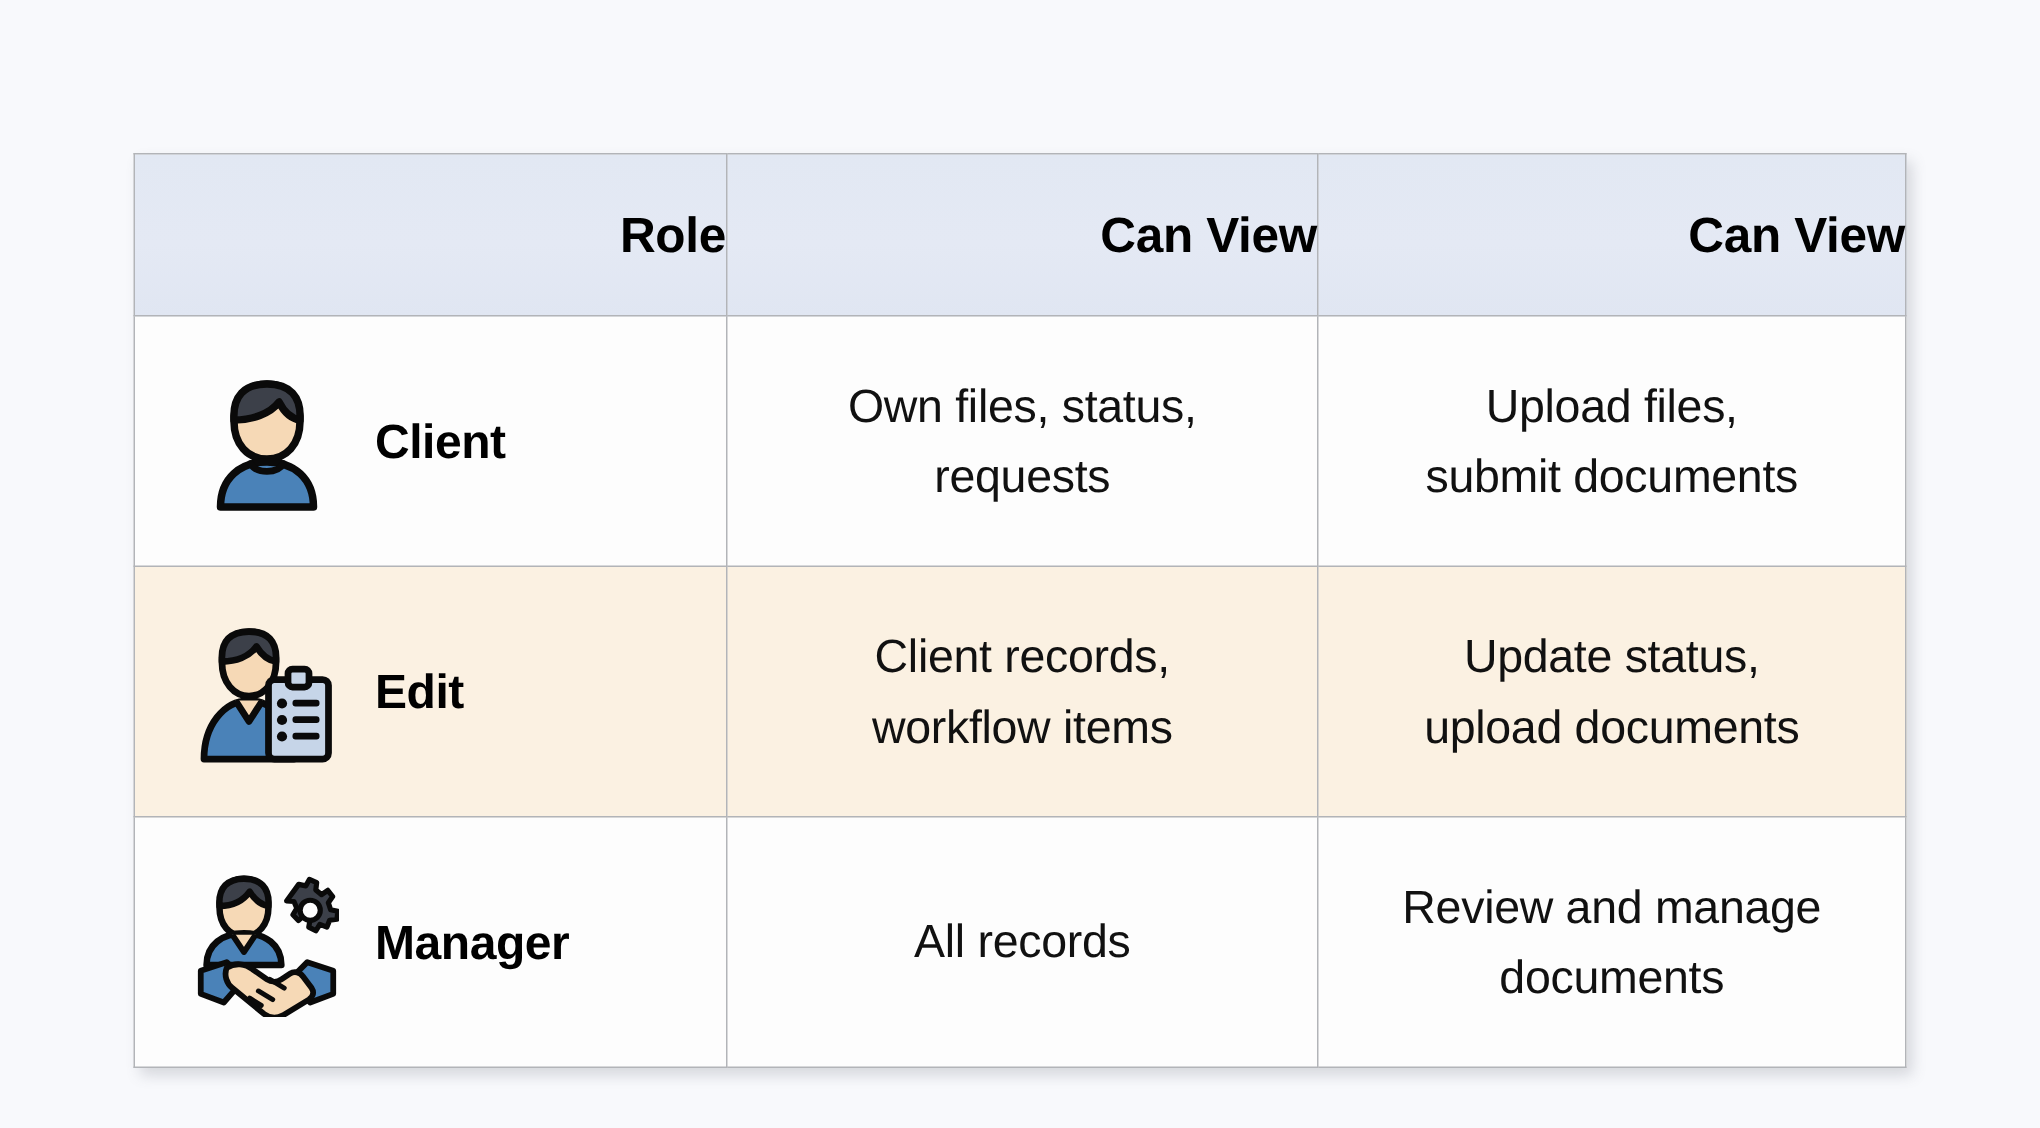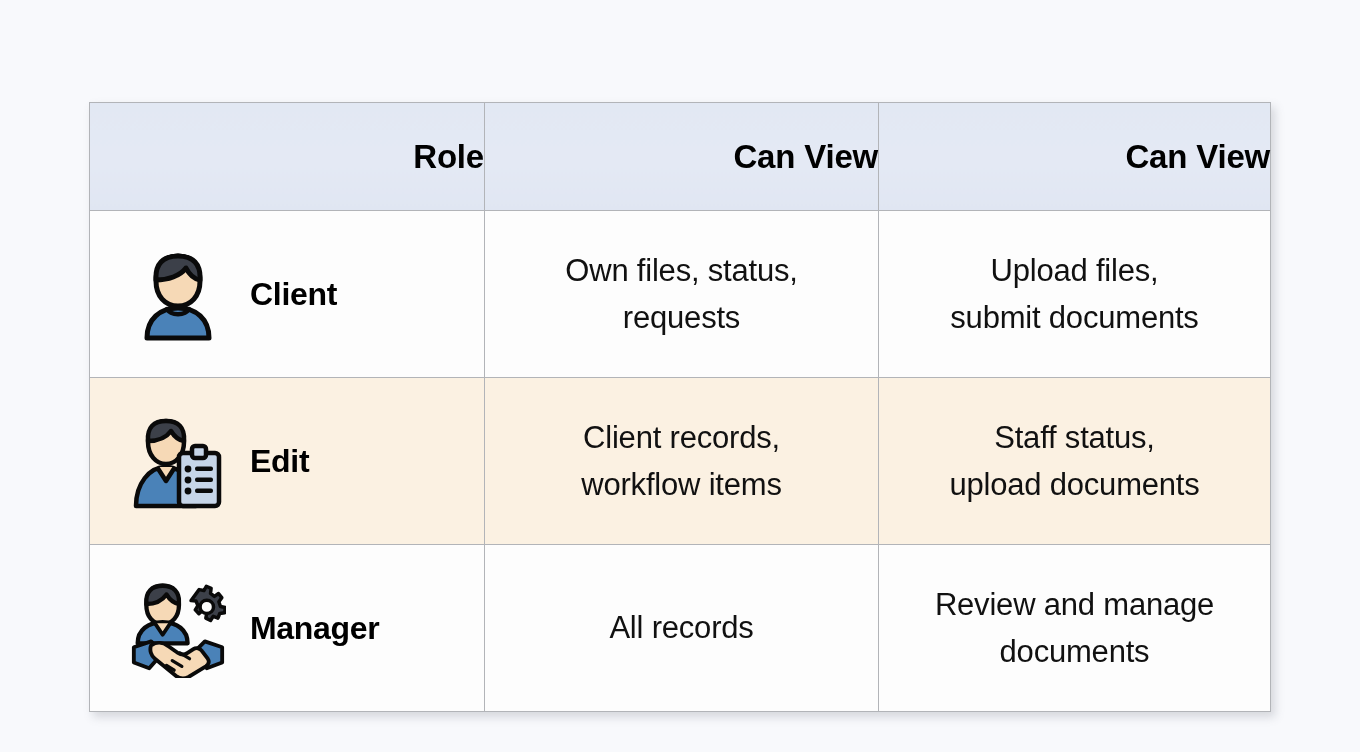--- a/index.html
+++ b/index.html
@@ -158,21 +158,21 @@
               </svg>
             </span>
             <span class="role-label">Edit</span>
           </div>
         </td>
         <td class="text-cell">
           <span class="line">Client records,</span>
           <span class="line">workflow items</span>
         </td>
         <td class="text-cell">
-          <span class="line">Staff status,</span>
+          <span class="line">Update status,</span>
           <span class="line">upload documents</span>
         </td>
       </tr>
 
       <tr class="row-manager">
         <td class="role-cell">
           <div class="role-inner">
             <span class="role-icon">
               <svg width="100" height="100" viewBox="0 0 100 100">
                 <path d="M34 6 C22 6 17 15 17 26 C17 38 24 46 34 46 C44 46 51 38 51 26 C51 15 46 6 34 6 Z" fill="#f6d9b6" stroke="#0a0a0a" stroke-width="4.5" stroke-linejoin="round"></path>

